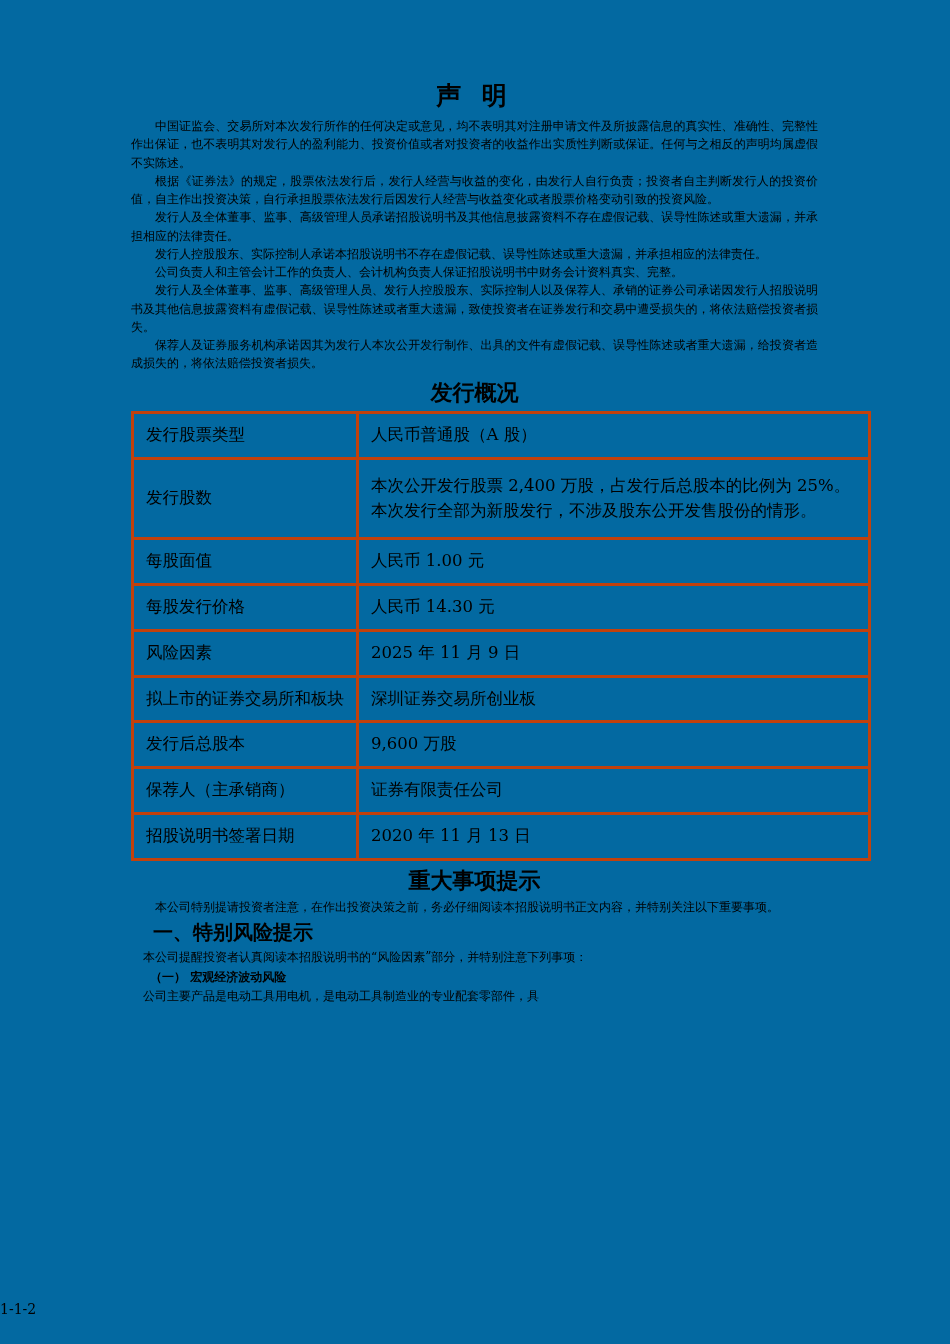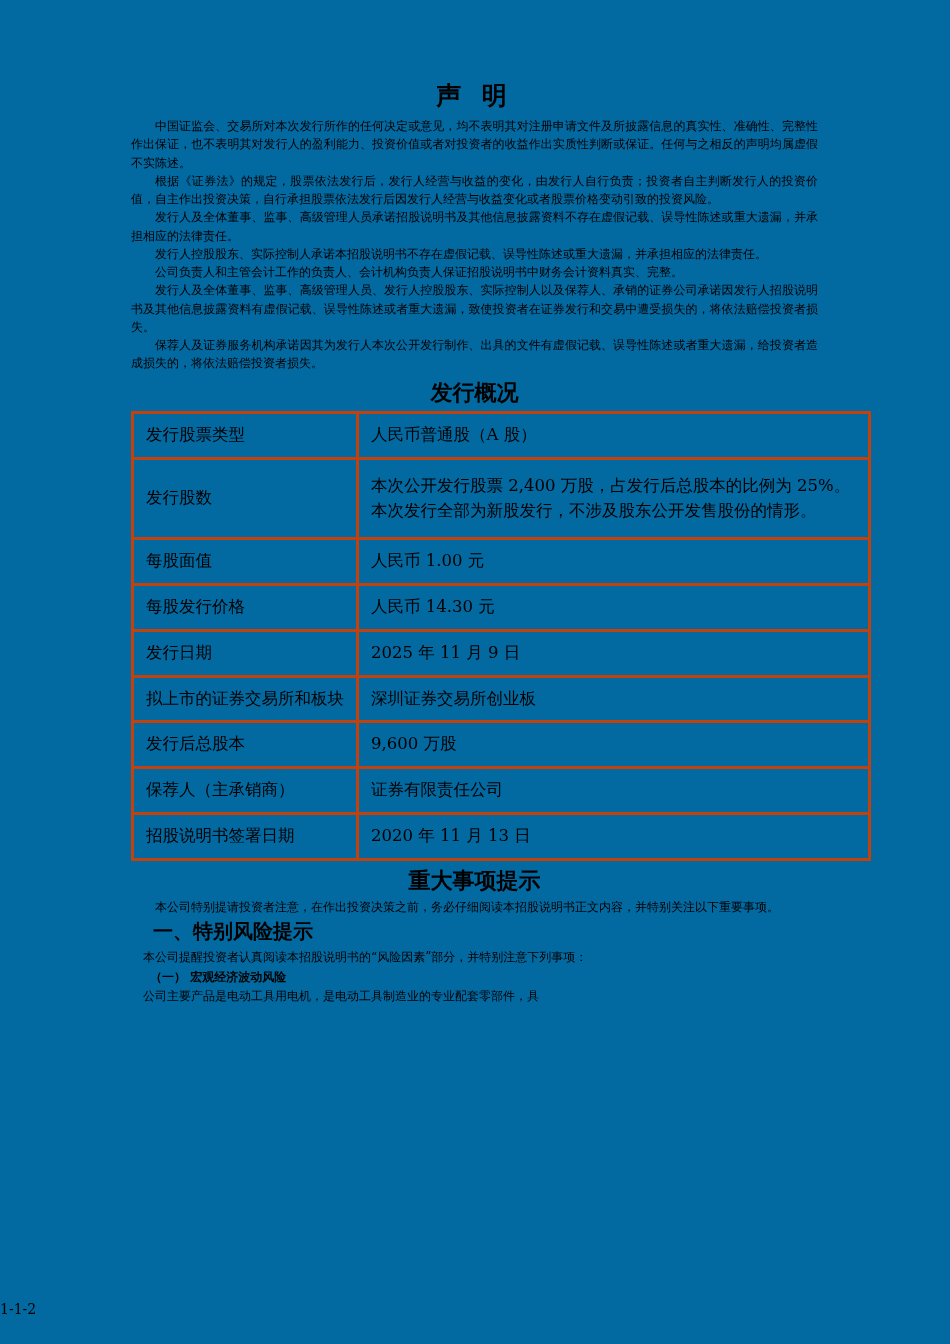--- a/index.html
+++ b/index.html
@@ -39,21 +39,21 @@
   }
   .section-title {
     font-family: "DejaVu Sans", "Liberation Sans", sans-serif;
     font-weight: bold;
     font-size: 22px;
     text-align: center;
     line-height: 1.3;
     margin: 6px 0 3px 0;
   }
   .h-level1 {
-    font-family: Liberation Mono, monospace;
+    font-family: Liberation Sans, sans-serif;
     font-weight: bold;
     font-size: 20px;
     line-height: 1.45;
     margin: 2px 0 1px 0;
     text-indent: 22px;
   }
   .h-level2 {
     font-family: "DejaVu Sans", "Liberation Sans", sans-serif;
     font-weight: bold;
     font-size: 12px;
@@ -148,21 +148,21 @@
           </tr>
           <tr>
             <td class="k">每股面值</td>
             <td class="v">人民币 1.00 元</td>
           </tr>
           <tr>
             <td class="k">每股发行价格</td>
             <td class="v">人民币 14.30 元</td>
           </tr>
           <tr>
-            <td class="k">发行日期</td>
+            <td class="k">风险因素</td>
             <td class="v">2025 年 11 月 9 日</td>
           </tr>
           <tr>
             <td class="k">拟上市的证券交易所和板块</td>
             <td class="v">深圳证券交易所创业板</td>
           </tr>
           <tr>
             <td class="k">发行后总股本</td>
             <td class="v">9,600 万股</td>
           </tr>

